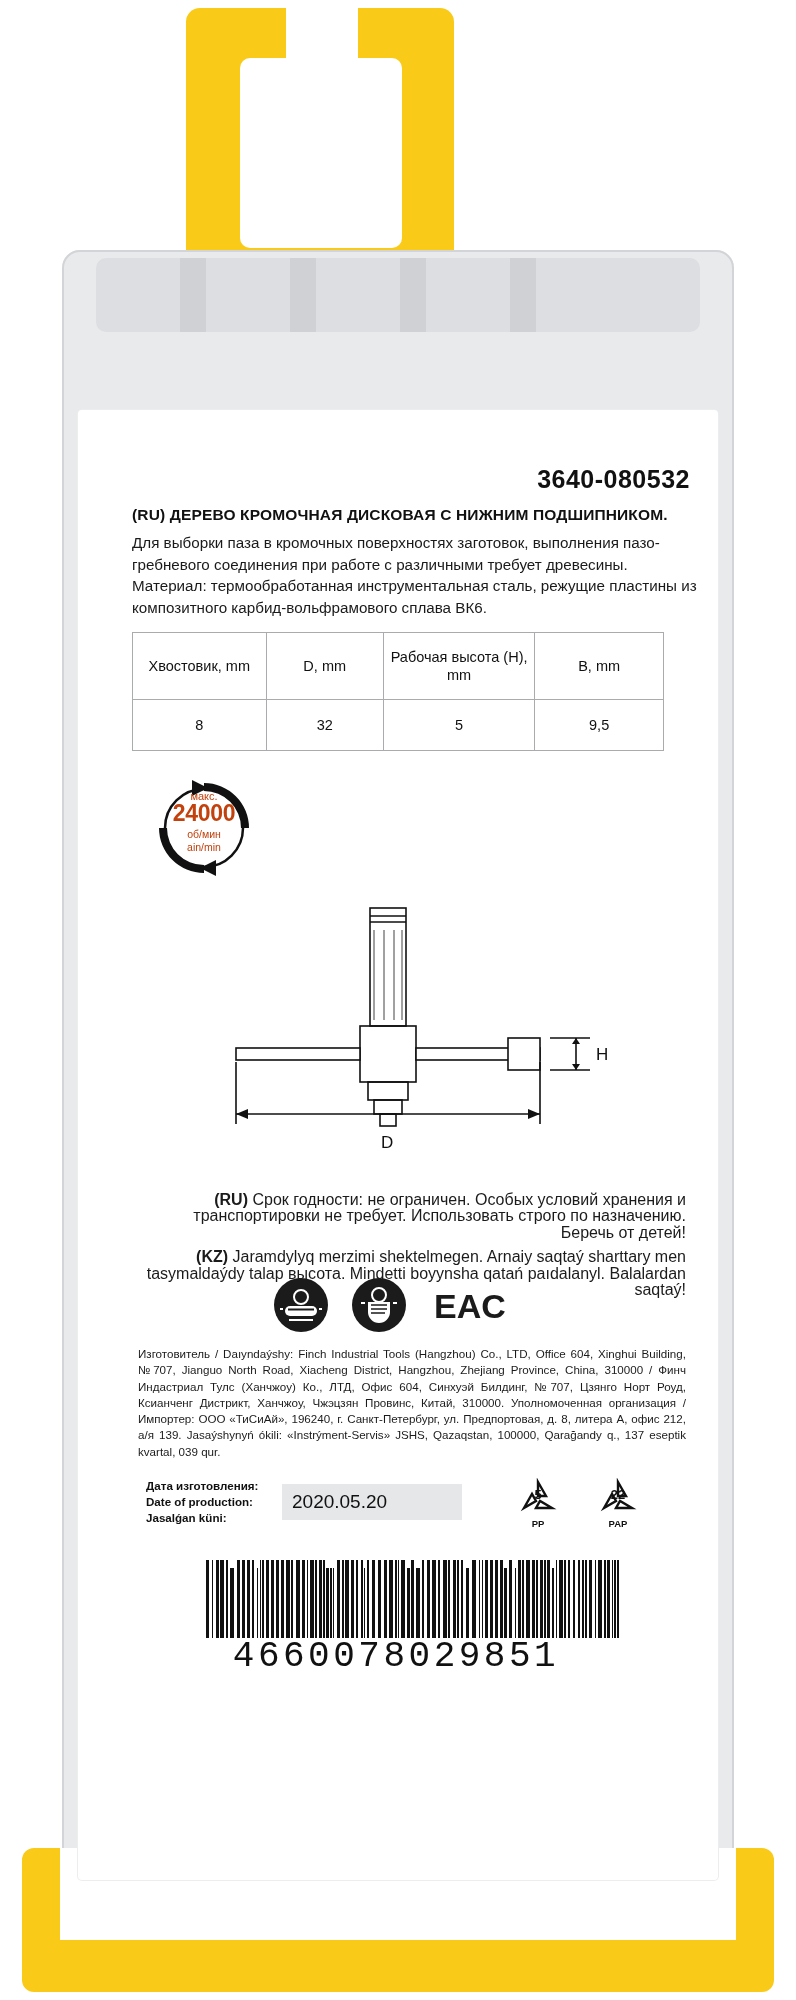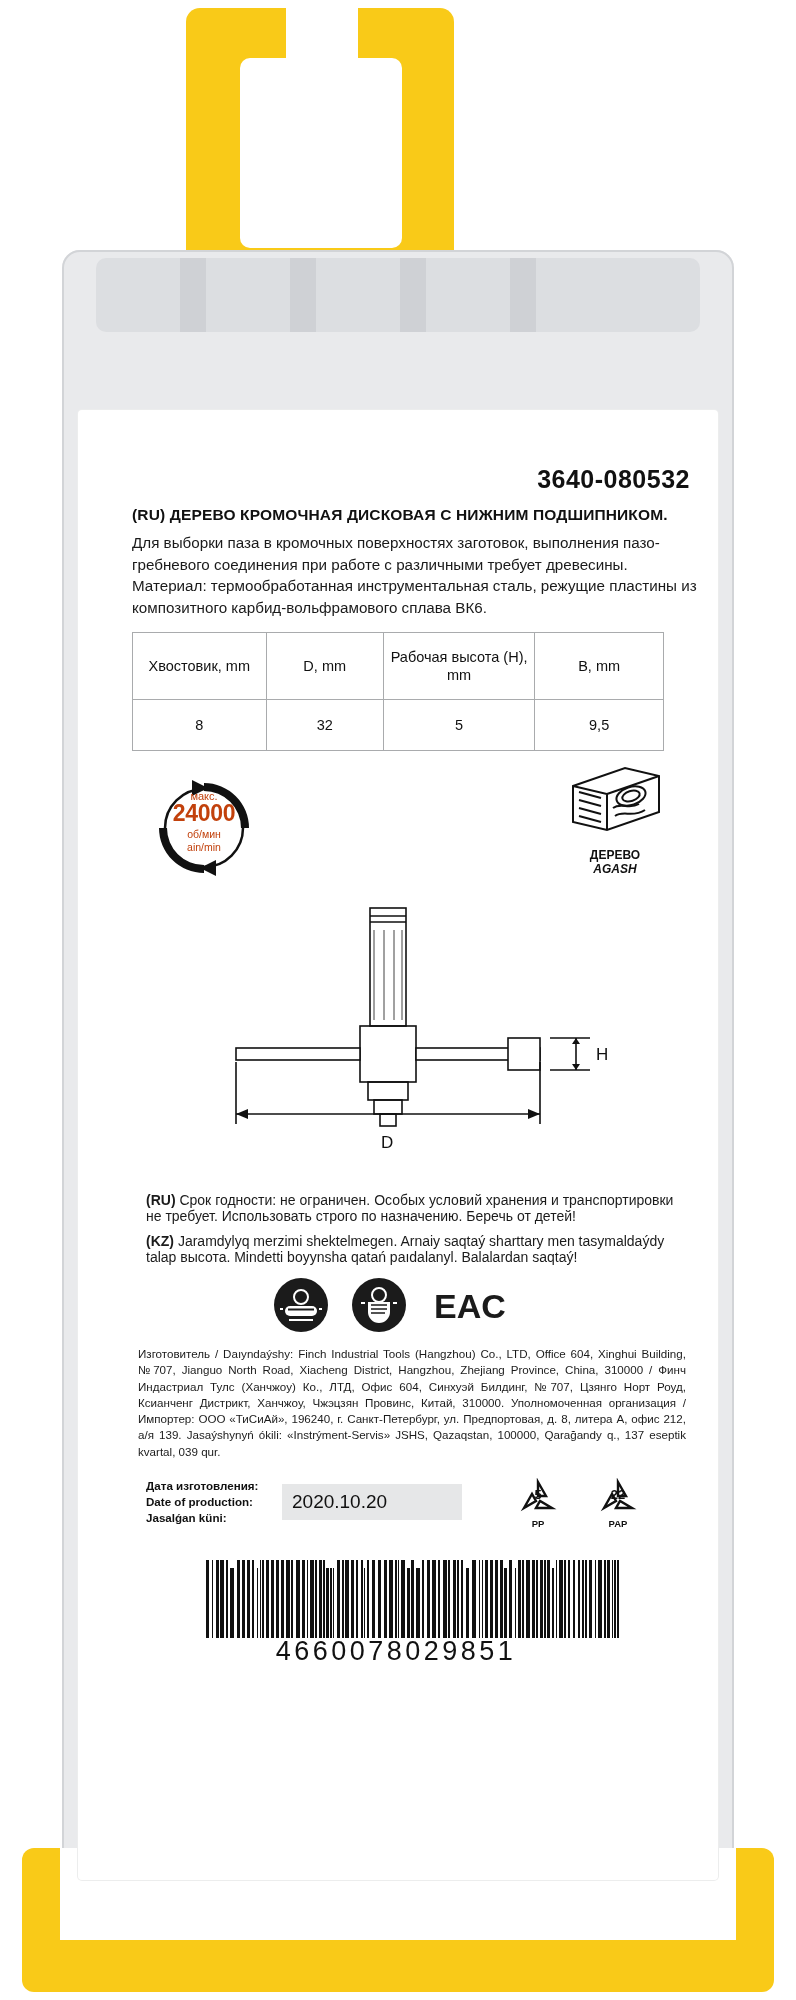--- a/index.html
+++ b/index.html
@@ -182,23 +182,24 @@
     position: absolute;
     left: 100px; top: 490px;
     width: 450px; height: 270px;
   }
 
   
   .fine {
     position: absolute;
     left: 68px; top: 782px;
     width: 540px;
-    font-size: 14px;
+    font-size: 16px;
     line-height: 16.4px;
     color: #1b1b1b;
+    text-align: right;
   }
   .fine p { margin: 0 0 8px 0; }
   .fine b { font-weight: bold; }
 
   
   .picts {
     position: absolute;
     left: 160px; top: 868px;
     width: 320px; height: 58px;
     display: flex;
@@ -292,25 +293,25 @@
     left: 20px; top: 0;
     height: 78px;
     display: flex;
     align-items: flex-end;
   }
   .bars span { display: block; background: #111; height: 78px; }
   .bc-digits {
     position: absolute;
     left: 0; top: 76px;
     width: 420px;
-    font-size: 27px;
+    font-size: 36px;
     letter-spacing: 3.5px;
     color: #111;
     text-align: center;
-    font-family: Liberation Sans, sans-serif;
+    font-family: Liberation Mono, monospace;
   }
 </style>
 </head>
 <body>
 
 <div class="pkg">
 
   <div class="hanger"></div>
   <div class="hanger-hole"></div>
   <div class="hanger-slot"></div>
@@ -359,41 +360,20 @@
         <polygon points="68,88 52,96 68,104" fill="#111"></polygon>
       </svg>
       <div class="rpm-txt">
         <div class="rpm-max">макс.</div>
         <div class="rpm-num">24000</div>
         <div class="rpm-unit">об/мин</div>
         <div class="rpm-unit">ain/min</div>
       </div>
     </div>
 
-    <div class="wood">
-      <svg width="104" height="74" viewBox="0 0 104 74">
-        <g fill="none" stroke="#111" stroke-width="2">
-          <path d="M10 24 L62 6 L96 14 L96 50 L44 68 L10 60 Z"></path>
-          <path d="M10 24 L44 32 L44 68"></path>
-          <path d="M44 32 L96 14"></path>
-          <path d="M16 30 L38 36"></path>
-          <path d="M16 38 L38 44"></path>
-          <path d="M16 46 L38 52"></path>
-          <path d="M16 54 L38 60"></path>
-          <ellipse cx="68" cy="34" rx="15" ry="9" transform="rotate(-18 68 34)"></ellipse>
-          <ellipse cx="68" cy="34" rx="9" ry="5" transform="rotate(-18 68 34)"></ellipse>
-          <path d="M50 46 C58 40 66 48 76 42"></path>
-          <path d="M52 54 C60 48 70 56 82 48"></path>
-        </g>
-      </svg>
-      <div class="wood-cap">
-        <span>ДЕРЕВО</span>
-        <i>AGASH</i>
-      </div>
-    </div>
 
     <div class="drawing">
       <svg width="450" height="270" viewBox="0 0 450 270">
         <g fill="none" stroke="#111" stroke-width="1.6">
 
           <rect x="192" y="8" width="36" height="118"></rect>
           <path d="M192 16 h36 M192 22 h36"></path>
 
           <rect x="182" y="126" width="56" height="56"></rect>
 
@@ -464,21 +444,21 @@
 
     <div class="manu">Изготовитель / Daıyndaýshy: Finch Industrial Tools (Hangzhou) Co., LTD, Office 604, Xinghui Building, №707, Jianguo North Road, Xiacheng District, Hangzhou, Zhejiang Province, China, 310000 / Финч Индастриал Тулс (Ханчжоу) Ко., ЛТД, Офис 604, Синхуэй Билдинг, №707, Цзянго Норт Роуд, Ксианченг Дистрикт, Ханчжоу, Чжэцзян Провинс, Китай, 310000. Уполномоченная организация / Импортер: ООО «ТиСиАй», 196240, г. Санкт-Петербург, ул. Предпортовая, д. 8, литера А, офис 212, а/я 139. Jasaýshynyń ókili: «Instrýment-Servis» JSHS, Qazaqstan, 100000, Qarağandy q., 137 eseptik kvartal, 039 qur.</div>
 
     <div class="daterow">
       <div class="date-lbl">
         <div>Дата изготовления:</div>
         <div>Date of production:</div>
         <div>Jasalǵan küni:</div>
       </div>
       <div class="date-box"></div>
-      <div class="date-val">2020.10.20</div>
+      <div class="date-val">2020.05.20</div>
 
       <div class="recycle">
         <div class="rec">
           <svg width="52" height="40" viewBox="0 0 52 40">
             <g fill="none" stroke="#111" stroke-width="2.4">
               <path d="M26 4 L34 18 L26 18 Z"></path>
               <path d="M12 30 L20 16 L24 23 Z"></path>
               <path d="M40 30 L24 30 L28 23 Z"></path>
             </g>
           </svg>

